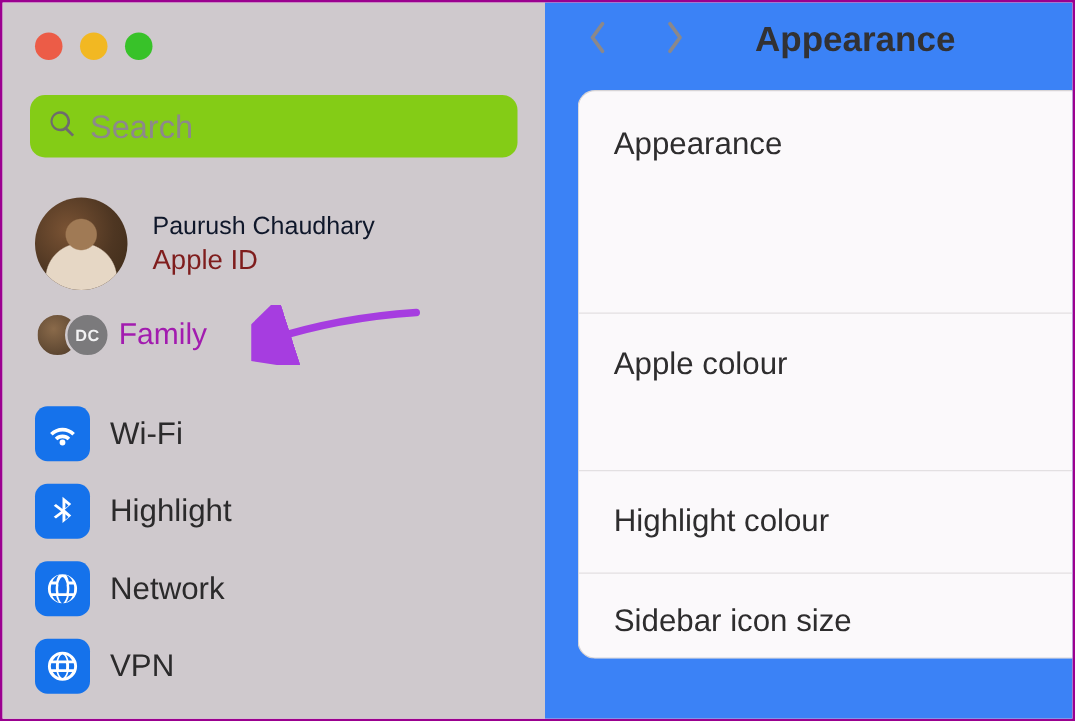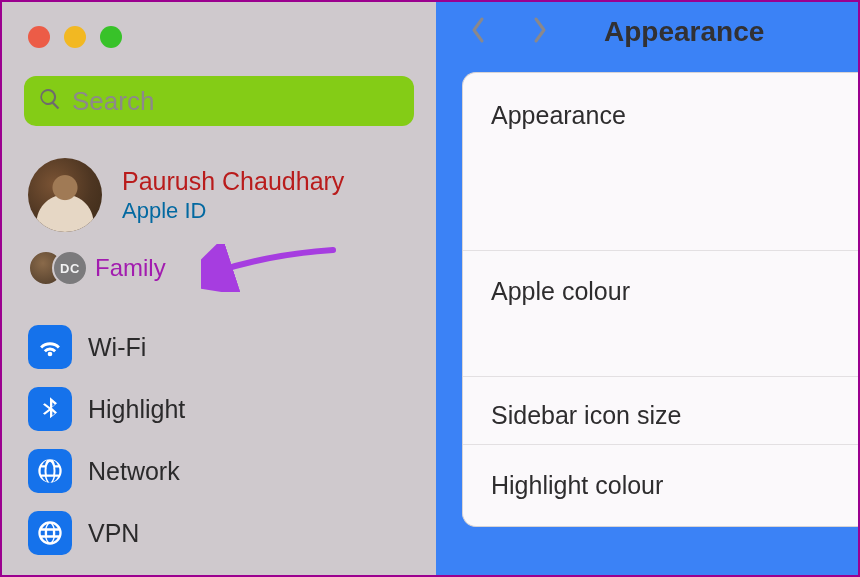--- a/index.html
+++ b/index.html
@@ -86,27 +86,27 @@
     }
     .avatar-big::before{
       content:"";
       position:absolute;
       inset:0;
       background:
         radial-gradient(circle at 50% 40%, #a07a55 0 12px, transparent 13px),
         radial-gradient(circle at 50% 88%, #e6d7c5 0 28px, transparent 29px);
     }
     .acct-name {
-      font-size: 25px;
-      color: #b91c1c;
+      font-size: 20px;
+      color: #0f172a;
       font-weight: 400;
     }
     .acct-sub {
       font-size: 22px;
-      color: #0369a1;
+      color: #7f1d1d;
       margin-top: 2px;
     }
     
     .family-row {
       display: flex;
       align-items: center;
       gap: 7px;
       padding: 10px 4px 18px 4px;
       position: relative;
     }
@@ -325,16 +325,16 @@
             <path d="M4 3 L12 14 L4 25"></path>
           </svg>
       </span>
     </div>
     <div class="page-title">Appearance</div>
   </div>
 
   <div class="panel">
     <div class="panel-row">Appearance</div>
     <div class="panel-row accent">Apple colour</div>
+    <div class="panel-row highlight">Highlight colour</div>
     <div class="panel-row sidebaricon">Sidebar icon size</div>
-    <div class="panel-row highlight">Highlight colour</div>
   </div>
 </div>
 
 </body></html>

